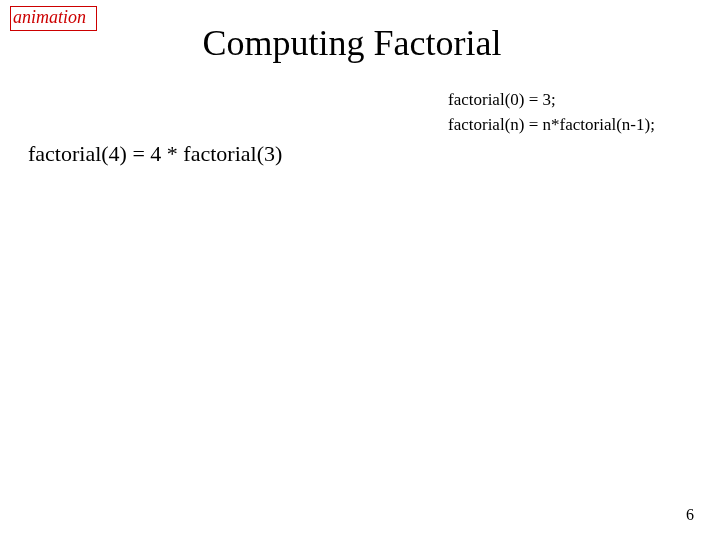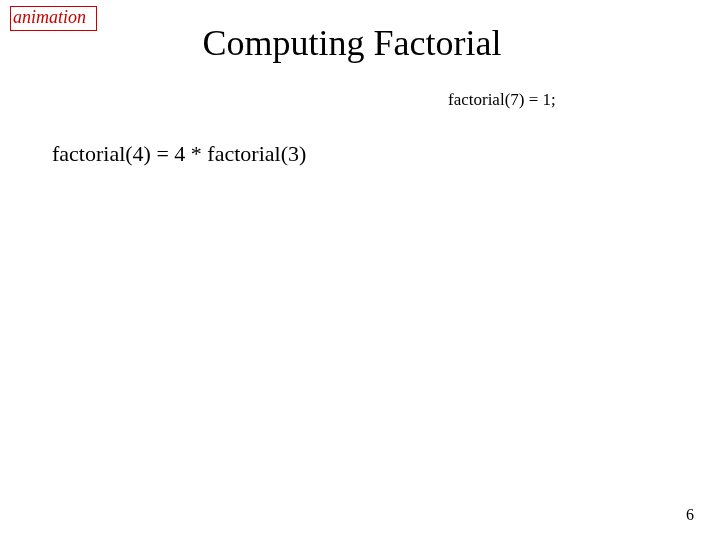--- a/index.html
+++ b/index.html
@@ -41,40 +41,40 @@
     left: 448px;
     font-size: 17px;
     line-height: 1.45;
   }
   .steps {
     position: absolute;
     top: 137px;
     left: 28px;
     font-size: 22px;
     line-height: 1.55;
-    margin-left: 24px;
   }
   .indent {
     padding-left: 110px;
   }
   .pagenum {
     position: absolute;
     right: 26px;
     bottom: 16px;
     font-size: 16px;
   }
 </style>
 </head>
 <body>
 
 <div class="badge">animation</div>
 
 <div class="title">Computing Factorial</div>
 
 <div class="defs">
-  <div>factorial(7) = 1;</div>
+  <div>factorial(0) = 3;</div>
+  <div>factorial(n) = n*factorial(n-1);</div>
 </div>
 
 <div class="steps">
   <div>factorial(4) = 4 * factorial(3)</div>
 </div>
 
 <div class="pagenum">6</div>
 
 </body></html>

